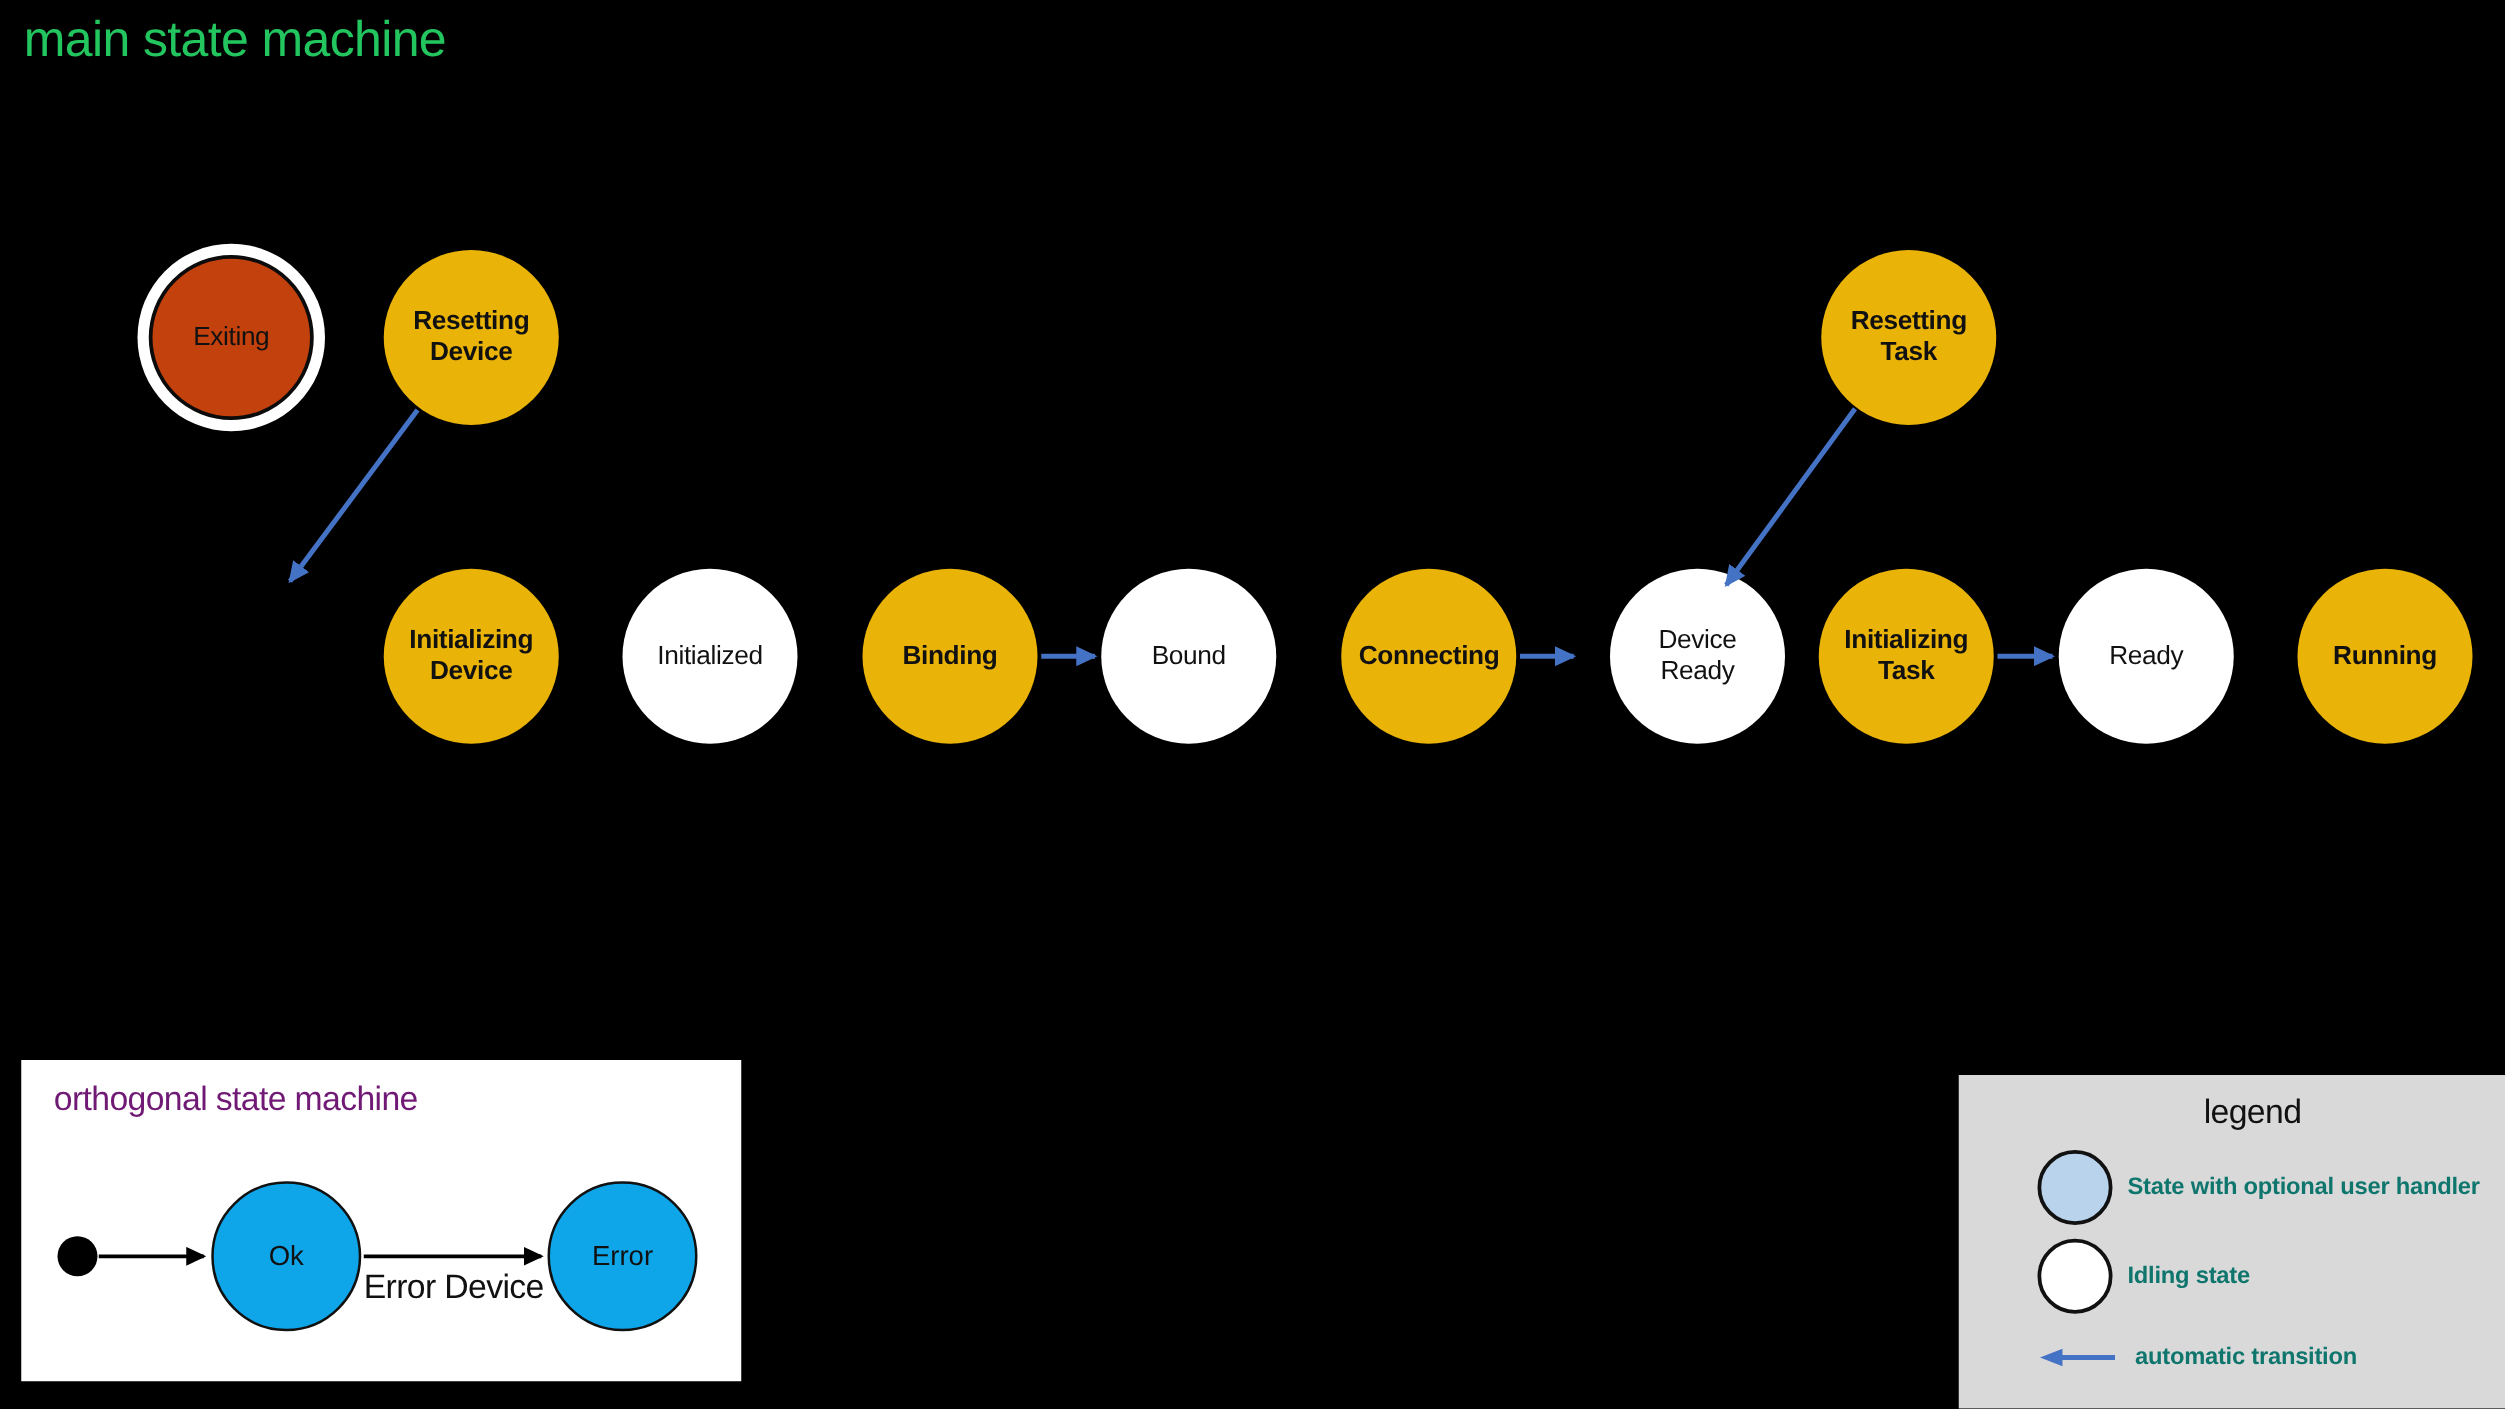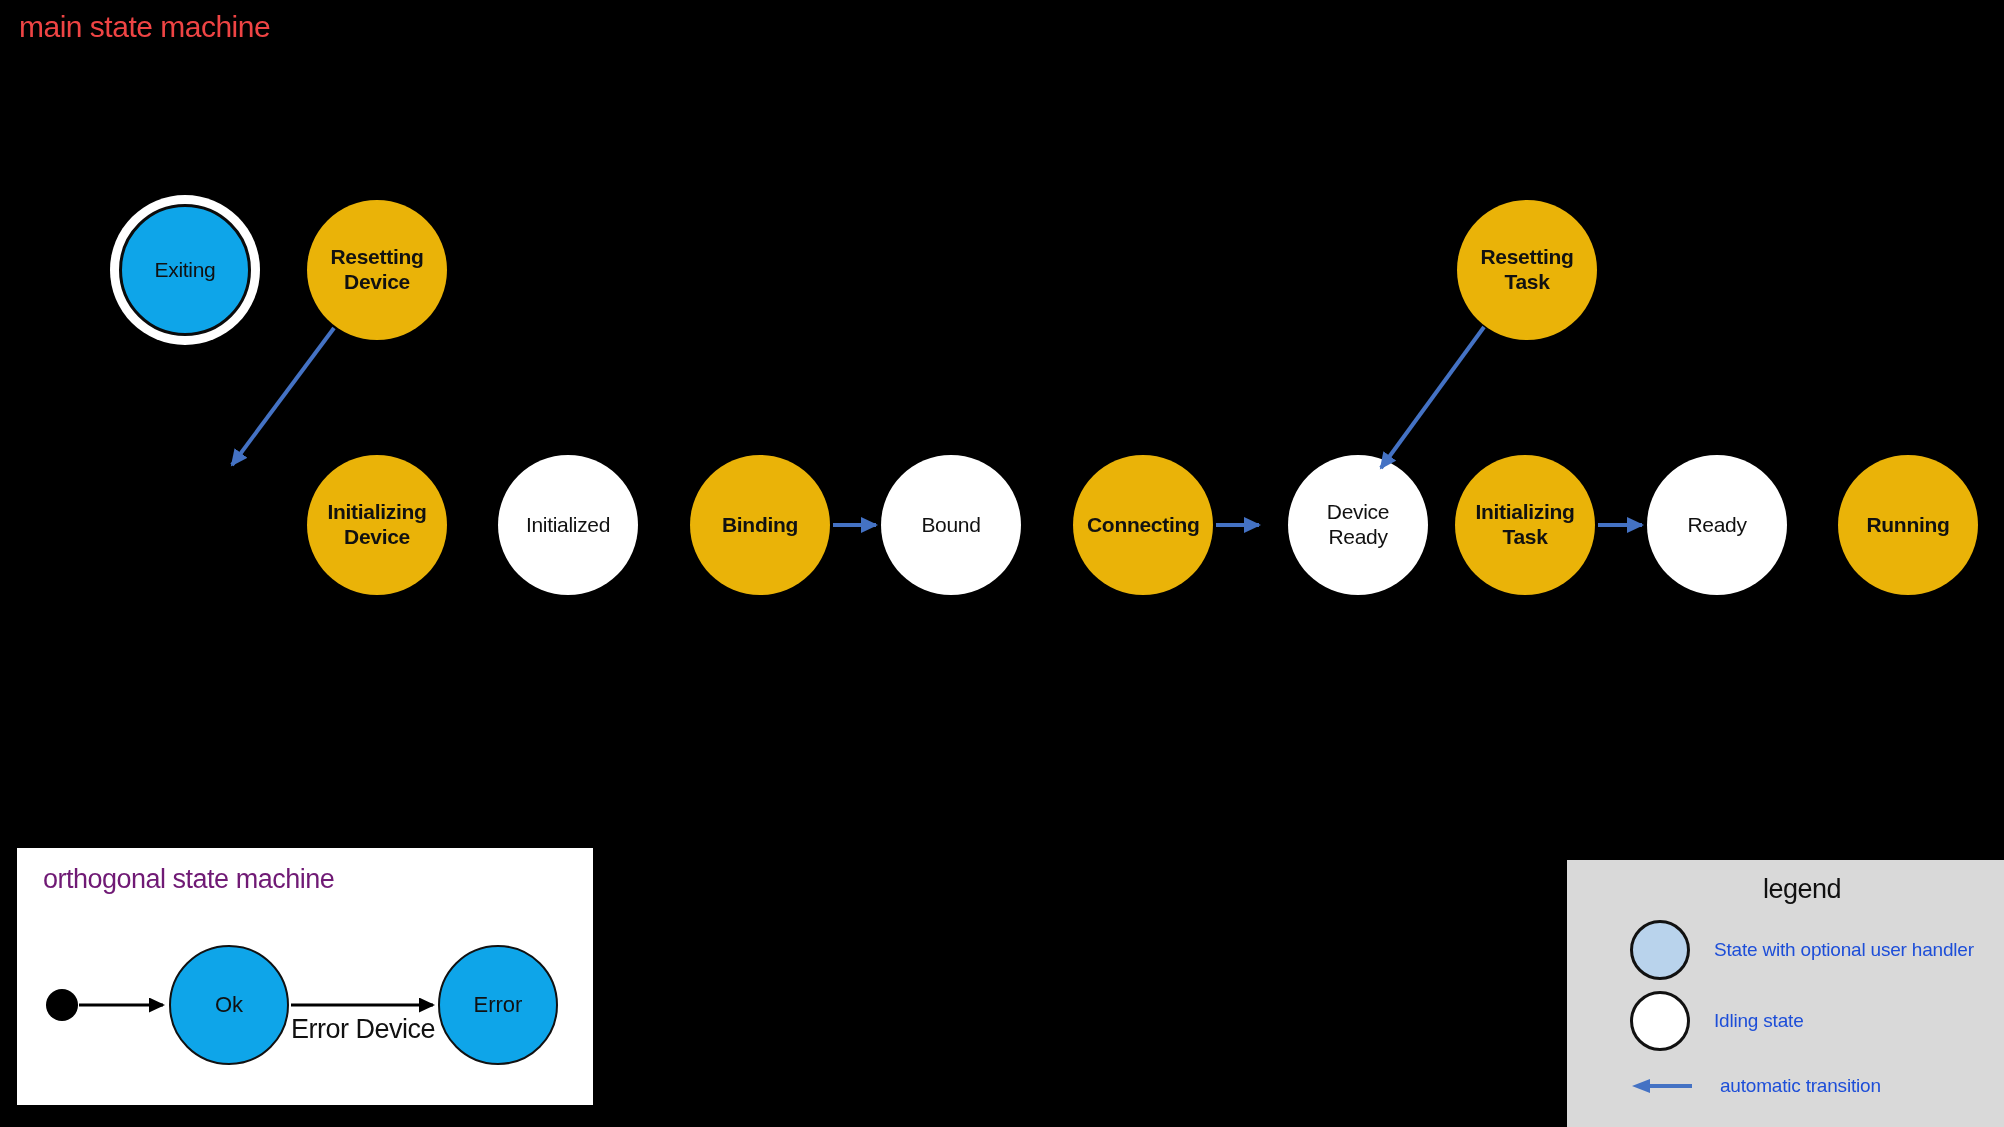--- a/index.html
+++ b/index.html
@@ -4,35 +4,35 @@
 <style>
   * { margin:0; padding:0; box-sizing:border-box; }
   html,body { background:#000; }
   body { font-family:"Liberation Sans","DejaVu Sans",sans-serif; }
   #stage {
     position:relative; width:2004px; height:1127px; background:#000;
     overflow:hidden;
   }
   .page-title {
     position:absolute; left:19px; top:10px;
-    font-size:30px; color:#ef4444; letter-spacing:-0.5px;
+    font-size:40px; color:#22c55e; letter-spacing:-0.5px;
   }
   
   .state {
     position:absolute; width:140px; height:140px; border-radius:50%;
     display:flex; align-items:center; justify-content:center;
     text-align:center; color:#111;
     font-size:21px; line-height:1.18; letter-spacing:-0.3px;
   }
   .state > span { display:block; width:112px; }
   .state.blue  { background:#eab308;font-weight:bold; }
   .state.white { background:#ffffff; }
   .state.final {
     width:132px; height:132px;
-    background:#0ea5e9; border:3px solid #0b0b0b;
+    background:#c2410c; border:3px solid #0b0b0b;
     box-shadow:0 0 0 9px #ffffff;
   }
   
   #arrows { position:absolute; left:0; top:0; pointer-events:none; }
   
   .ortho {
     position:absolute; left:17px; top:848px; width:576px; height:257px;
     background:#ffffff;
   }
   .ortho-title {
@@ -67,21 +67,21 @@
     height:66px;
   }
   .legend-row .swatch {
     width:60px; height:60px; border-radius:50%;
     border:3px solid #111; flex:0 0 auto;
   }
   .legend-row .swatch.blue  { background:#b9d3ec; }
   .legend-row .swatch.white { background:#ffffff; }
   .legend-row .arrow-swatch { width:66px; flex:0 0 auto; }
   .legend-row .legend-label {
-    margin-left:24px; font-size:19px; color:#1d4ed8; letter-spacing:-0.2px;
+    margin-left:12px; font-size:19px; color:#0f766e; letter-spacing:-0.2px;font-weight:bold;
   }
   .legend-row.arrow-row { height:40px; margin-top:12px; }
 </style>
 </head>
 <body>
 
 <div id="stage">
 
   <div class="page-title">main state machine</div>
 

